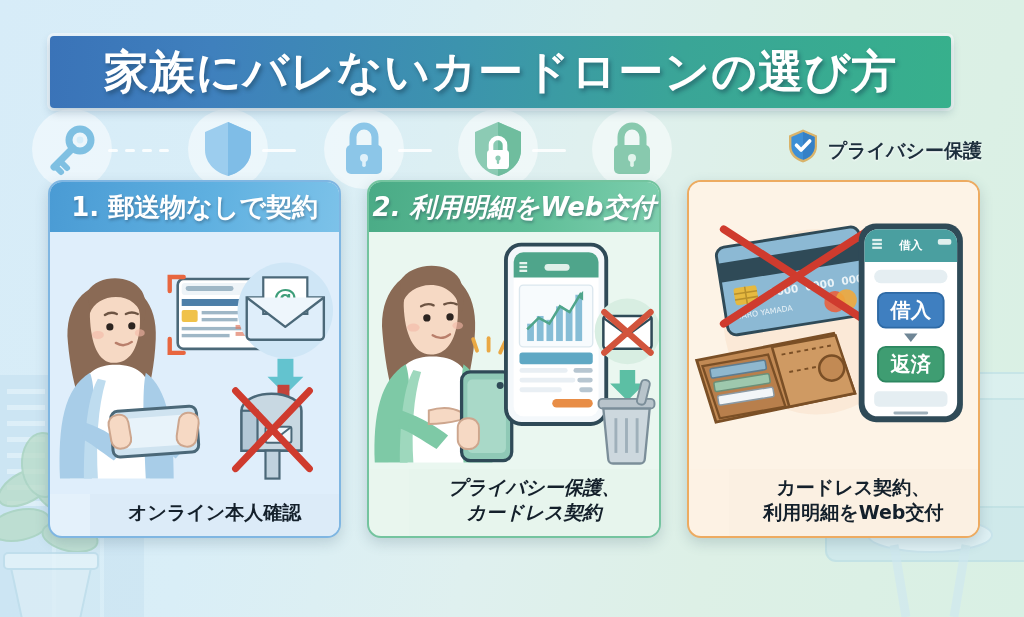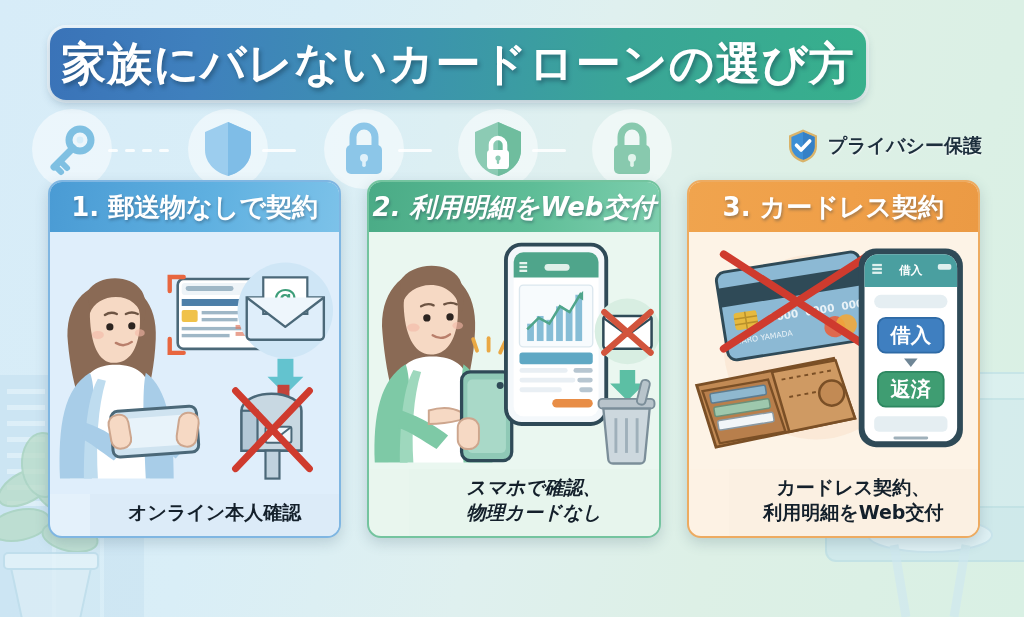--- a/index.html
+++ b/index.html
@@ -22,34 +22,34 @@
   .iconstrip{position:absolute;left:0;right:0;top:108px;height:82px;}
   .ic{position:absolute;top:0;width:92px;height:82px;display:flex;align-items:center;justify-content:center;}
   .ic .halo{position:absolute;width:80px;height:80px;border-radius:50%;background:rgba(255,255,255,.5);}
   .ic svg{position:relative;}
   .dashes{position:absolute;top:40px;height:4px;display:flex;align-items:center;gap:7px;}
   .dashes i{display:block;width:10px;height:3px;border-radius:2px;background:rgba(255,255,255,.85);}
   .dashes.long i{width:34px;}
 
   
   .title-bar{
-    position:absolute;left:50px;top:28px;width:816px;height:72px;
-    border-radius:16px;
+    position:absolute;left:50px;top:36px;width:901px;height:72px;
+    border-radius:4px;
     background:linear-gradient(95deg,#3a73b8 0%,#3f80bd 18%,#3c93ae 45%,#3aa597 70%,#37b08c 100%);
     box-shadow:0 4px 10px rgba(40,80,110,.28), 0 0 0 3px rgba(255,255,255,.55);
     display:flex;align-items:center;justify-content:center;
   }
   .title-bar h1{
     margin:0;color:#fff;font-size:45px;font-weight:700;letter-spacing:1px;
     text-shadow:2px 3px 4px rgba(20,50,70,.45);white-space:nowrap;
   }
 
   
   .privacy{
-    position:absolute;right:42px;top:128px;display:flex;align-items:center;gap:9px;
+    position:absolute;right:42px;top:128px;display:flex;align-items:flex-end;gap:9px;
   }
   .privacy .ptxt{
     font-size:19px;font-weight:700;color:#1d2f3d;
     text-shadow:0 1px 2px rgba(255,255,255,.95);white-space:nowrap;
   }
 
   
   .cards{position:absolute;left:48px;top:180px;width:932px;height:358px;display:flex;gap:26px;justify-content:center;}
   .card{
     position:relative;flex:1;border-radius:14px;overflow:hidden;
@@ -410,29 +410,26 @@
             <g stroke="#9fb0ba" stroke-width="3">
               <path d="M256 186 v36"></path>
                 <path d="M267 186 v36"></path>
                 <path d="M278 186 v36"></path>
             </g>
             <rect x="280" y="146" width="9" height="26" rx="4" fill="#b8c4cb" stroke="#7b8e99" stroke-width="2" transform="rotate(14 284 159)"></rect>
           </g>
         </svg>
       </div>
       <div class="card-cap">
-        <div>スマホで確認、</div>
-        <div>物理カードなし</div>
+        <div>プライバシー保護、</div>
+        <div>カードレス契約</div>
       </div>
     </div>
 
     <div class="card c3">
-      <div class="card-head">
-        <span>3. カードレス契約</span>
-      </div>
       <div class="card-art">
         <svg viewBox="0 0 300 232" preserveAspectRatio="xMidYMid meet">
           <circle cx="132" cy="112" r="96" fill="#fae6d2" opacity=".75"></circle>
 
           <g transform="rotate(-9 118 60)">
             <rect x="32" y="22" width="150" height="92" rx="9" fill="#8cb9d4" stroke="#2f4a57" stroke-width="3"></rect>
             <rect x="32" y="38" width="150" height="20" fill="#2f4a57"></rect>
             <rect x="44" y="66" width="24" height="18" rx="3" fill="#e6b93f"></rect>
             <g stroke="#b8902c" stroke-width="1.6">
               <path d="M44 72 h24"></path>

